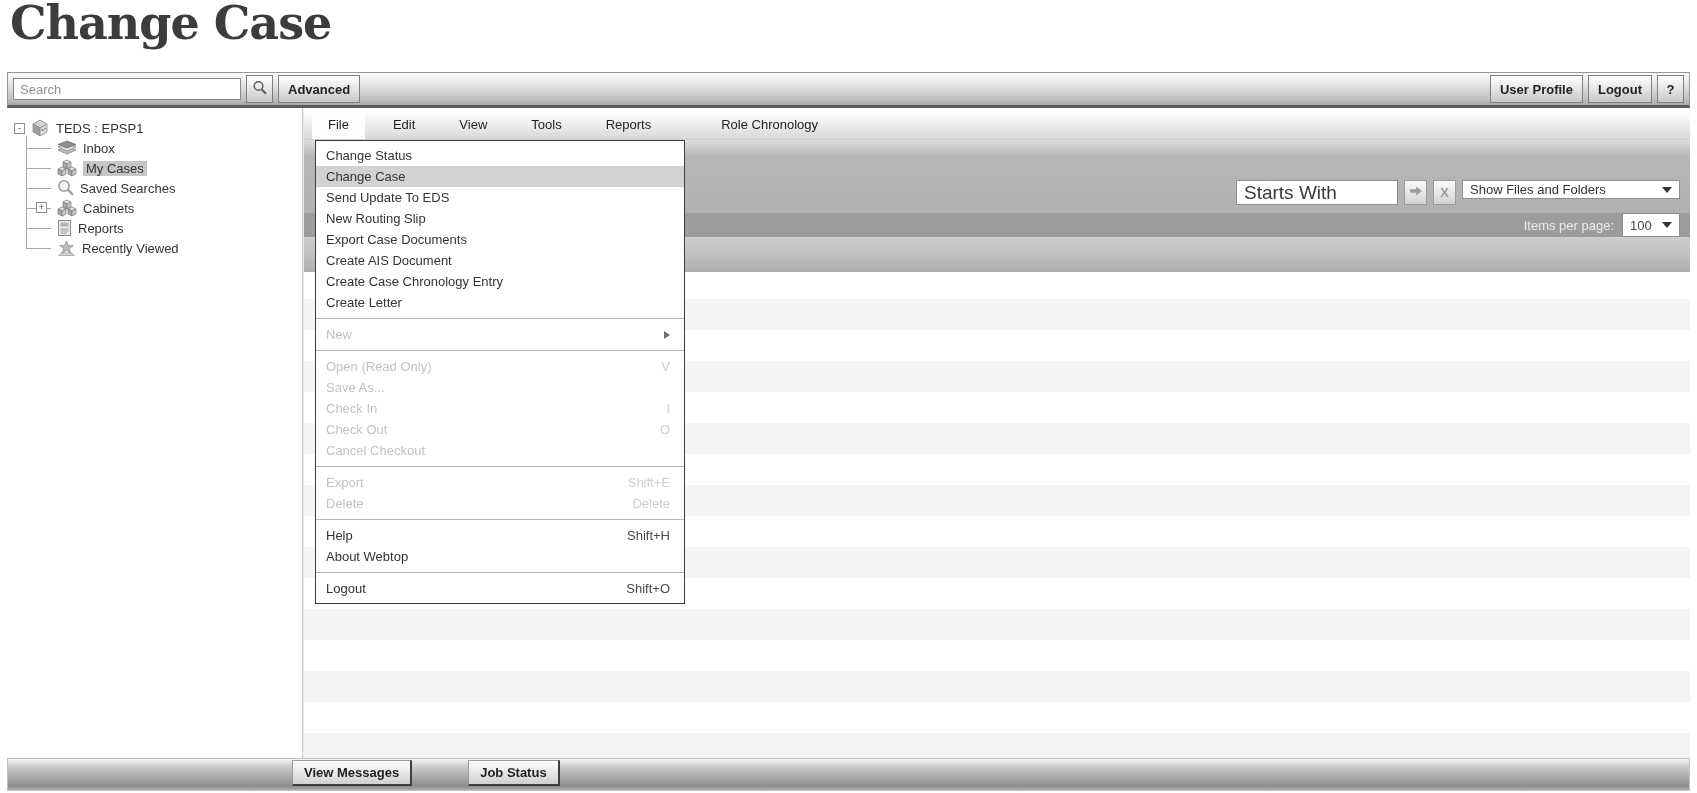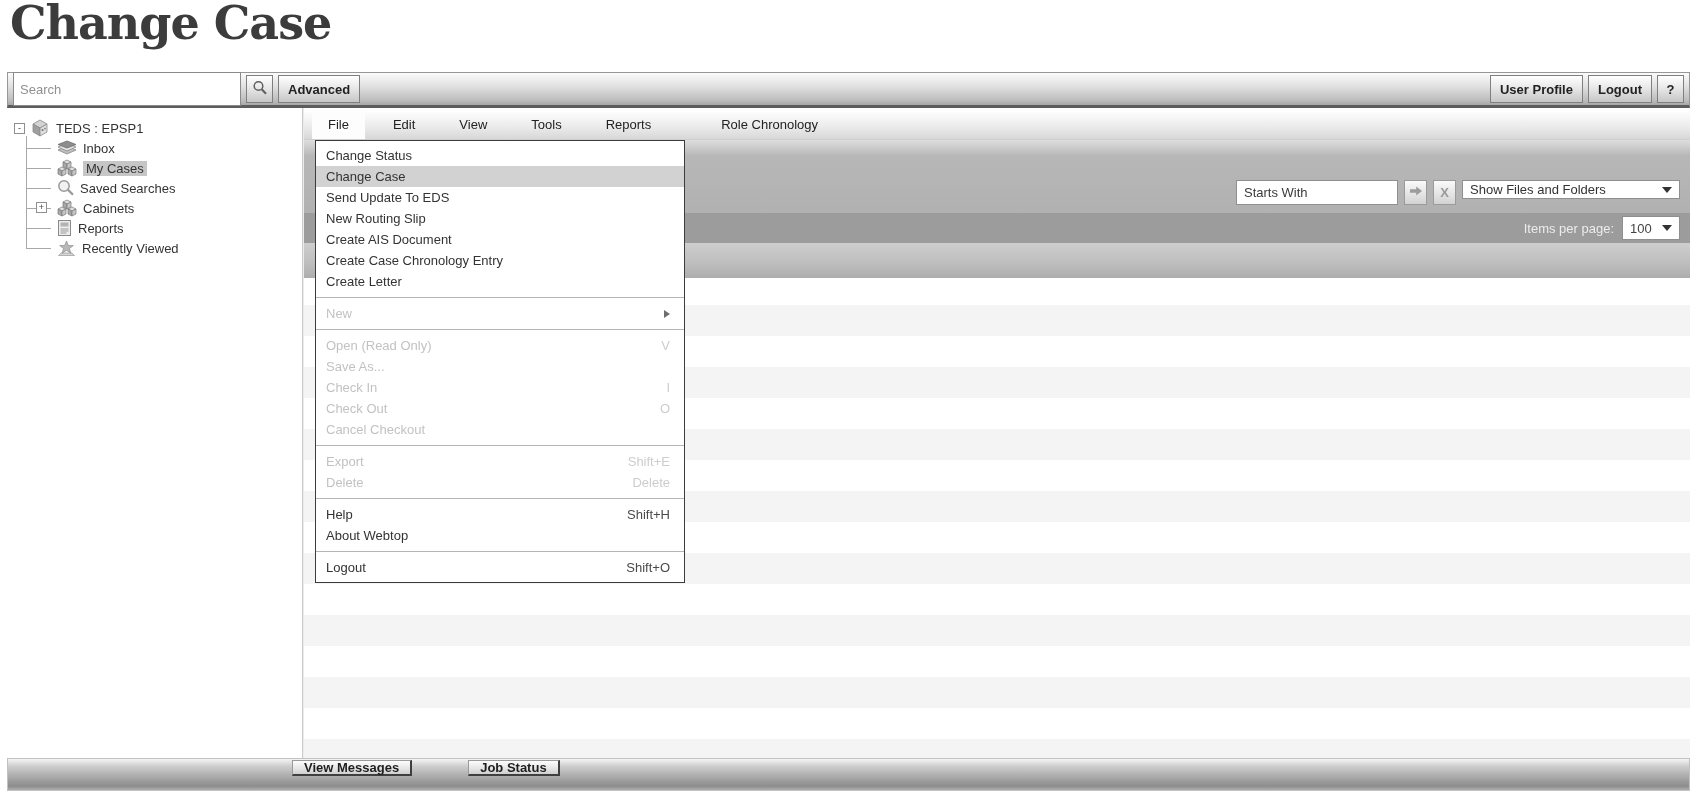--- a/index.html
+++ b/index.html
@@ -15,21 +15,21 @@
   }
 
   
   .toolbar {
     position: absolute; left: 7px; right: 7px; top: 72px; height: 36px;
     background: linear-gradient(180deg, #fbfbfb 0%, #e2e2e2 40%, #bdbdbd 85%, #a8a8a8 100%);
     border: 1px solid #979797; border-bottom: 3px solid #5c5c5c;
     display: flex; align-items: center; padding: 0 5px; gap: 5px;
   }
   .search-input {
-    width: 228px; height: 34px; border: 1px solid #8a8a8a; background: #fff;
+    width: 228px; height: 22px; border: 1px solid #8a8a8a; background: #fff;
     font-family: "Liberation Sans", sans-serif; font-size: 13px; color: #333; padding: 0 6px;
   }
   .search-input::placeholder { color: #909090; opacity: 1; }
   .tb-btn {
     height: 28px; padding: 0 9px; font-size: 13px; font-weight: bold; color: #222;
     background: linear-gradient(180deg, #ffffff 0%, #e8e8e8 45%, #c6c6c6 100%);
     border: 1px solid #7f7f7f; box-shadow: inset 0 1px 0 #fff;
     display: flex; align-items: center; justify-content: center; cursor: default;
   }
   .icon-btn { width: 27px; padding: 0; }
@@ -66,33 +66,33 @@
   .menubar-item { display: flex; align-items: center; padding: 0 16px; margin-right: 12px; cursor: default; }
   .menubar-item.active { background: #fdfdfd; }
   .menubar-item.far { margin-left: 26px; }
 
   
   .band-a {
     height: 73px; background: linear-gradient(180deg, #dedede 0%, #b7b7b7 22%, #b1b1b1 100%);
     display: flex; justify-content: flex-end; align-items: flex-start; padding: 40px 10px 0 0; gap: 6px;
   }
   .band-b {
-    height: 30px; background: #9c9c9c; display: flex; justify-content: flex-end;
+    height: 24px; background: #9c9c9c; display: flex; justify-content: flex-end;
     align-items: center; padding-right: 10px; gap: 8px; font-size: 13px; color: #ececec;
   }
   .band-c { height: 35px; background: linear-gradient(180deg, #cecece 0%, #bdbdbd 60%, #adadad 100%); }
   .rows-area { flex: 1; background: #fff; overflow: hidden; }
   .rows-stripes {
     margin-top: 27px; height: calc(100% - 27px);
     background: repeating-linear-gradient(180deg, #f4f4f4 0 31px, #ffffff 31px 62px);
   }
 
   .filter-input {
     width: 162px; height: 25px; border: 1px solid #8f8f8f; background: #fff;
-    font-family: "Liberation Sans", sans-serif; font-size: 13px; color: #3a3a3a; padding: 0 7px;
+    font-family: "Liberation Sans", sans-serif; font-size: 19px; color: #3a3a3a; padding: 0 7px;
   }
   .sq-btn {
     width: 23px; height: 25px; border: 1px solid #9a9a9a;
     background: linear-gradient(180deg, #fafafa 0%, #e3e3e3 60%, #d2d2d2 100%);
     display: flex; align-items: center; justify-content: center;
     font-size: 13px; font-weight: bold; color: #9a9a9a; cursor: default;
   }
   .fake-select {
     height: 19px; border: 1px solid #8f8f8f; background: #fff; font-size: 13px; color: #333;
     display: flex; align-items: center; justify-content: space-between; padding: 0 7px; cursor: default;
@@ -118,21 +118,21 @@
   .menu-sep { border-top: 1px solid #b5b5b5; margin: 5px 0; }
   .submenu-arrow { width: 0; height: 0; border-left: 6px solid #6e6e6e; border-top: 4px solid transparent; border-bottom: 4px solid transparent; }
 
   
   .bottombar {
     position: absolute; left: 7px; right: 7px; top: 758px; height: 33px;
     background: linear-gradient(180deg, #f5f5f5 0%, #cfcfcf 22%, #9d9d9d 70%, #8d8d8d 88%, #aeaeae 100%);
     border: 1px solid #c2c2c2; display: flex; align-items: flex-start;
   }
   .bb-btn {
-    margin-top: 1px; height: 16px; padding: 0 11px; font-size: 13px; font-weight: bold; color: #1f1f1f;
+    margin-top: 1px; height: 26px; padding: 0 11px; font-size: 13px; font-weight: bold; color: #1f1f1f;
     background: linear-gradient(180deg, #fdfdfd 0%, #e6e6e6 55%, #cfcfcf 100%);
     border: 1px solid #9a9a9a; border-right: 2px solid #3f3f3f; border-bottom: 2px solid #3f3f3f;
     display: flex; align-items: center; cursor: default;
   }
   .bb-btn.first { margin-left: 284px; }
   .bb-btn.second { margin-left: 56px; }
 </style>
 </head>
 <body>
 
@@ -322,20 +322,24 @@
     </div>
     <div class="menu-row">
       <span class="m-label">Send Update To EDS</span>
       <span class="m-shortcut"></span>
     </div>
     <div class="menu-row">
       <span class="m-label">New Routing Slip</span>
       <span class="m-shortcut"></span>
     </div>
     <div class="menu-row">
+      <span class="m-label">Export Case Documents</span>
+      <span class="m-shortcut"></span>
+    </div>
+    <div class="menu-row">
       <span class="m-label">Create AIS Document</span>
       <span class="m-shortcut"></span>
     </div>
     <div class="menu-row">
       <span class="m-label">Create Case Chronology Entry</span>
       <span class="m-shortcut"></span>
     </div>
     <div class="menu-row">
       <span class="m-label">Create Letter</span>
       <span class="m-shortcut"></span>

